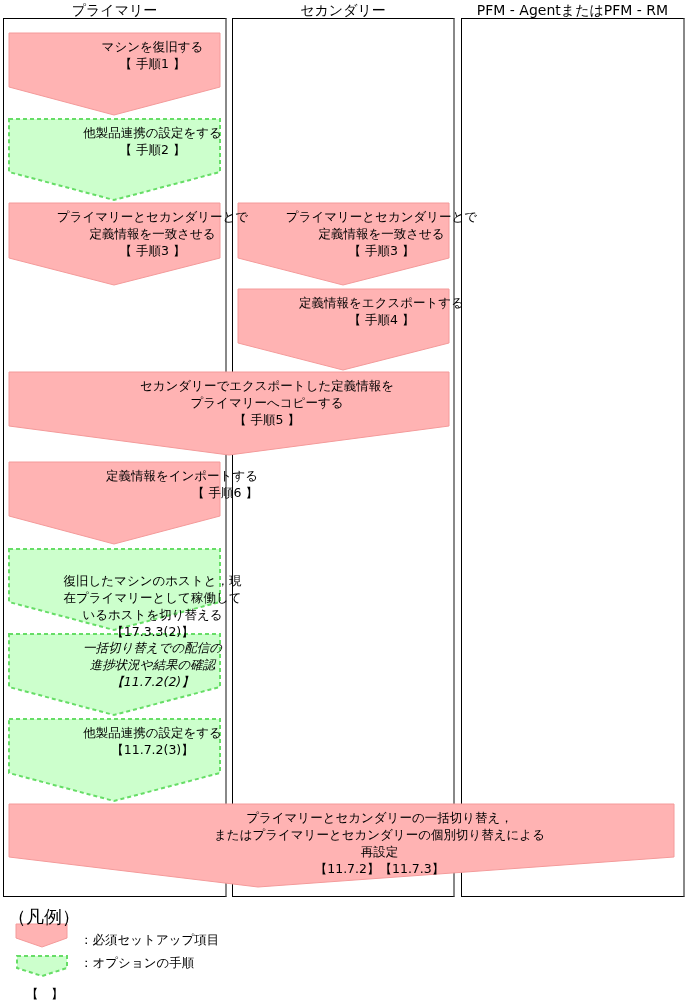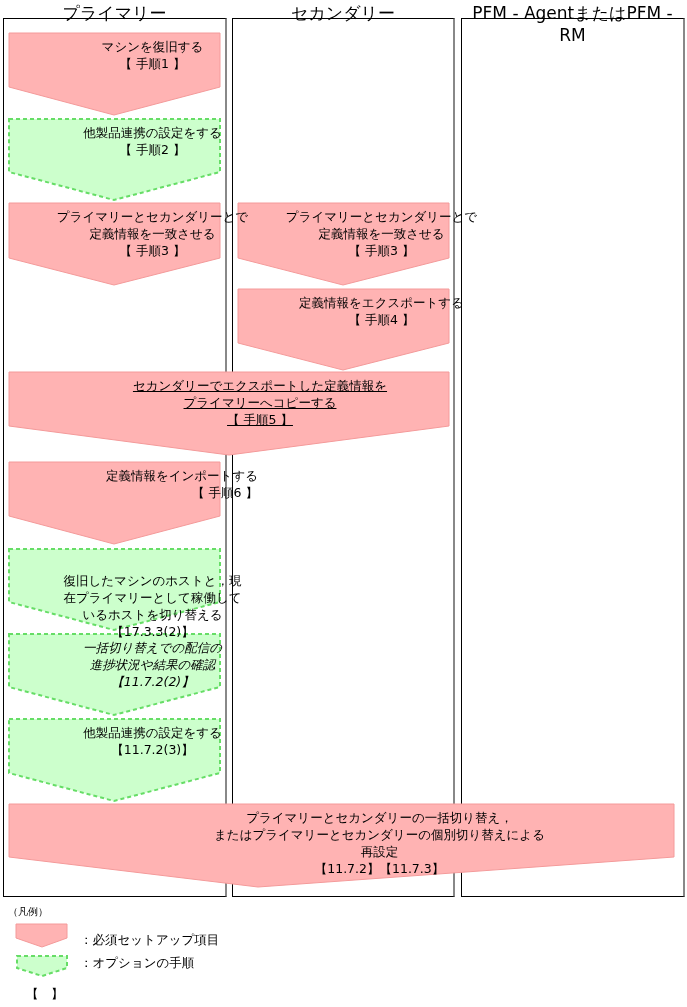--- a/index.html
+++ b/index.html
@@ -1,23 +1,23 @@
 <!DOCTYPE html>
 <html><head>
 <meta charset="utf-8">
 <style>
   html, body { margin:0; padding:0; background:#ffffff; }
   body { width:687px; height:1007px; position:relative; overflow:hidden;
          font-family:"DejaVu Sans","Liberation Sans",sans-serif; color:#000; }
-  .col-title { position:absolute; top:2px; font-size:17px; text-align:center; }
+  .col-title { position:absolute; top:2px; font-size:14px; text-align:center; }
   .lane { position:absolute; top:18px; height:879px; border:1px solid #000;
           border-right:2px solid #888; box-sizing:border-box; }
   svg.shapes { position:absolute; left:0; top:0; }
   .txt { position:absolute; text-align:center; font-size:12.5px; line-height:17px; white-space:pre-line;padding-left:38px; }
-  .legend-title { position:absolute; left:8px; top:905px; font-size:10px; }
+  .legend-title { position:absolute; left:8px; top:905px; font-size:18px; }
   .legend-label { position:absolute; left:80px; font-size:12.5px; }
   .legend-ref { position:absolute; left:26px; top:986px; font-size:12.5px; }
 </style>
 </head>
 <body>
 
 <div class="col-title" style="left:3px;width:223px;">プライマリー</div>
 <div class="col-title" style="left:232px;width:222px;">セカンダリー</div>
 <div class="col-title" style="left:461px;width:223px;">PFM - AgentまたはPFM - RM</div>
 
@@ -50,21 +50,21 @@
 <div class="txt" style="left:9px;top:124px;width:211px;">他製品連携の設定をする
 【 手順2 】</div>
 <div class="txt" style="left:9px;top:208px;width:211px;">プライマリーとセカンダリーとで
 定義情報を一致させる
 【 手順3 】</div>
 <div class="txt" style="left:238px;top:208px;width:211px;">プライマリーとセカンダリーとで
 定義情報を一致させる
 【 手順3 】</div>
 <div class="txt" style="left:238px;top:294px;width:211px;">定義情報をエクスポートする
 【 手順4 】</div>
-<div class="txt" style="left:2px;top:377px;width:440px;text-decoration:underline;">セカンダリーでエクスポートした定義情報を
+<div class="txt" style="left:9px;top:377px;width:440px;">セカンダリーでエクスポートした定義情報を
 プライマリーへコピーする
 【 手順5 】</div>
 <div class="txt" style="left:9px;top:467px;width:211px;text-align:right;">定義情報をインポートする
 【 手順6 】</div>
 <div class="txt" style="left:9px;top:553px;width:211px;margin-top:19px;">復旧したマシンのホストと，現
 在プライマリーとして稼働して
 いるホストを切り替える
 【17.3.3(2)】</div>
 <div class="txt" style="left:9px;top:639px;width:211px;font-style:italic;">一括切り替えでの配信の
 進捗状況や結果の確認

